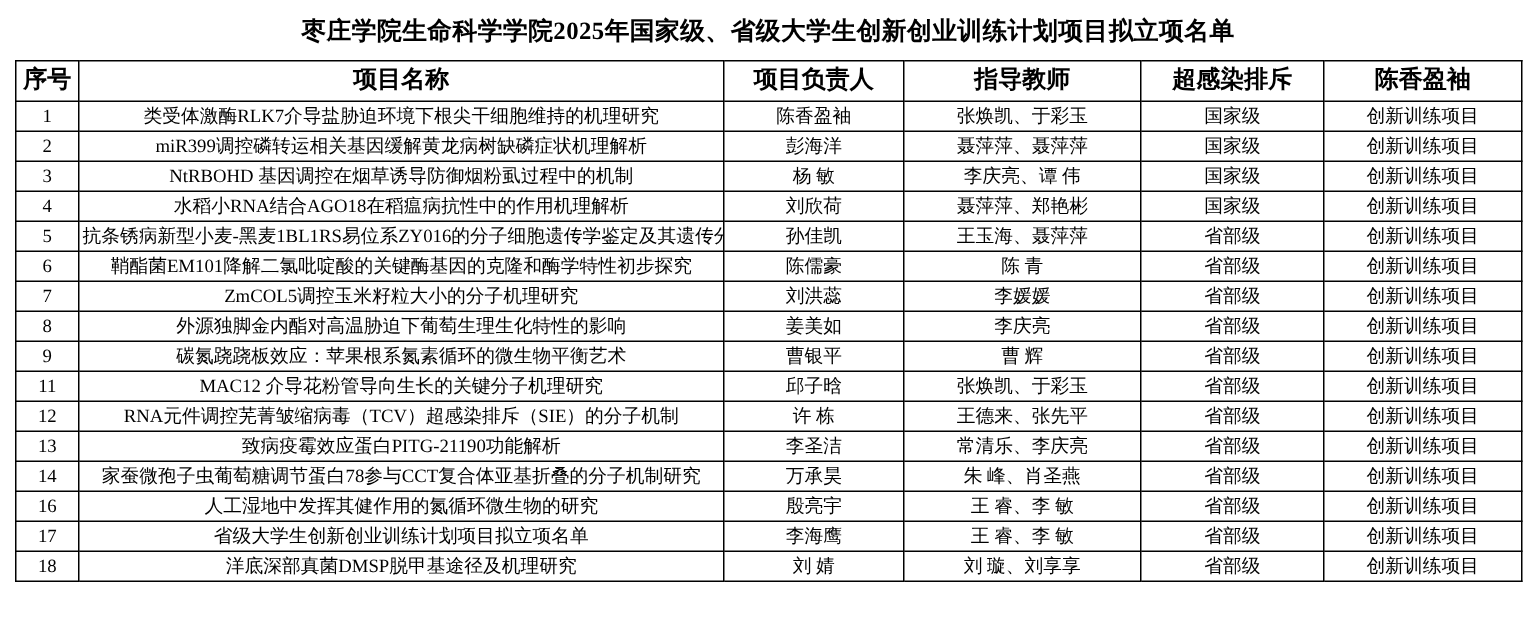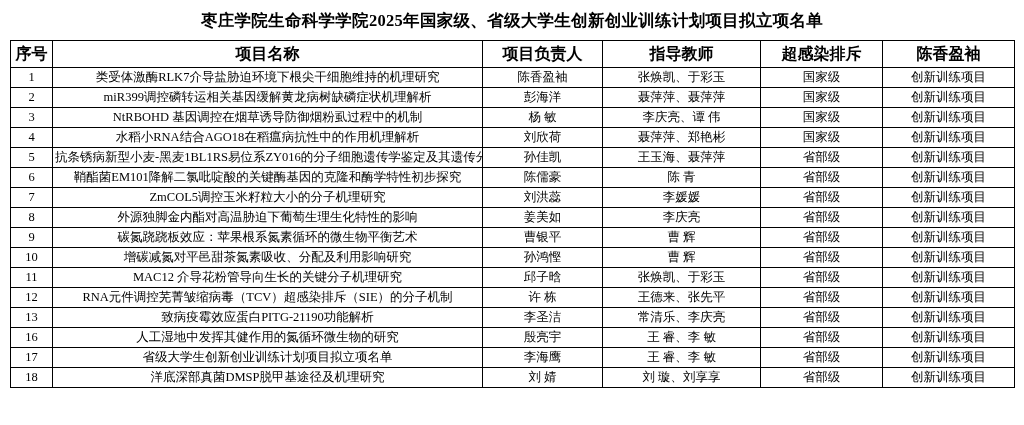--- a/index.html
+++ b/index.html
@@ -152,48 +152,48 @@
       </tr>
       <tr>
         <td>9</td>
         <td class="name-cell">碳氮跷跷板效应：苹果根系氮素循环的微生物平衡艺术</td>
         <td>曹银平</td>
         <td>曹  辉</td>
         <td>省部级</td>
         <td>创新训练项目</td>
       </tr>
       <tr>
-        <td>10</td>
-        <td class="name-cell">增碳减氮对平邑甜茶氮素吸收、分配及利用影响研究</td>
-        <td>孙鸿慳</td>
-        <td>曹  辉</td>
-        <td>省部级</td>
-        <td>创新训练项目</td>
-      </tr>
-      <tr>
         <td>11</td>
         <td class="name-cell">MAC12 介导花粉管导向生长的关键分子机理研究</td>
         <td>邱子晗</td>
         <td>张焕凯、于彩玉</td>
         <td>省部级</td>
         <td>创新训练项目</td>
       </tr>
       <tr>
         <td>12</td>
         <td class="name-cell">RNA元件调控芜菁皱缩病毒（TCV）超感染排斥（SIE）的分子机制</td>
         <td>许  栋</td>
         <td>王德来、张先平</td>
         <td>省部级</td>
         <td>创新训练项目</td>
       </tr>
       <tr>
         <td>13</td>
         <td class="name-cell">致病疫霉效应蛋白PITG-21190功能解析</td>
         <td>李圣洁</td>
         <td>常清乐、李庆亮</td>
+        <td>省部级</td>
+        <td>创新训练项目</td>
+      </tr>
+      <tr>
+        <td>14</td>
+        <td class="name-cell">家蚕微孢子虫葡萄糖调节蛋白78参与CCT复合体亚基折叠的分子机制研究</td>
+        <td>万承昊</td>
+        <td>朱  峰、肖圣燕</td>
         <td>省部级</td>
         <td>创新训练项目</td>
       </tr>
       <tr>
         <td>16</td>
         <td class="name-cell">人工湿地中发挥其健作用的氮循环微生物的研究</td>
         <td>殷亮宇</td>
         <td>王  睿、李  敏</td>
         <td>省部级</td>
         <td>创新训练项目</td>

